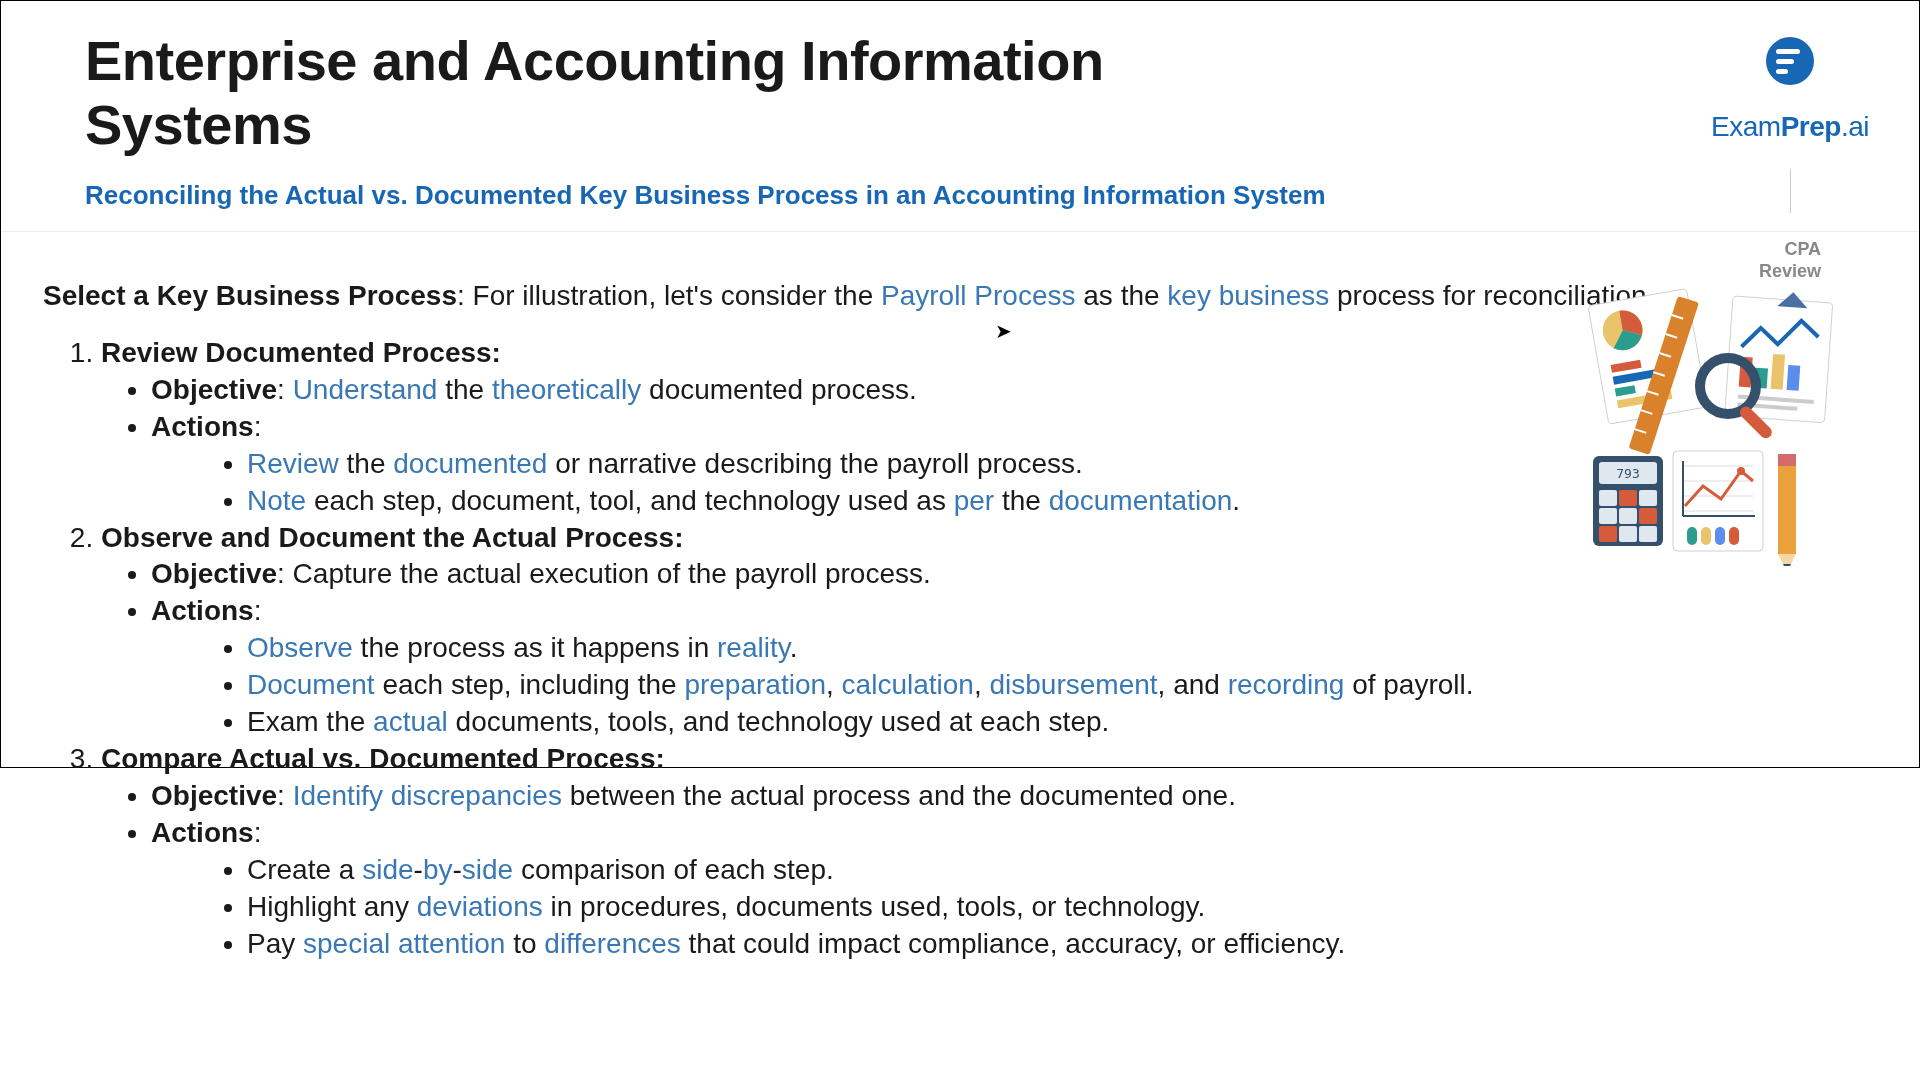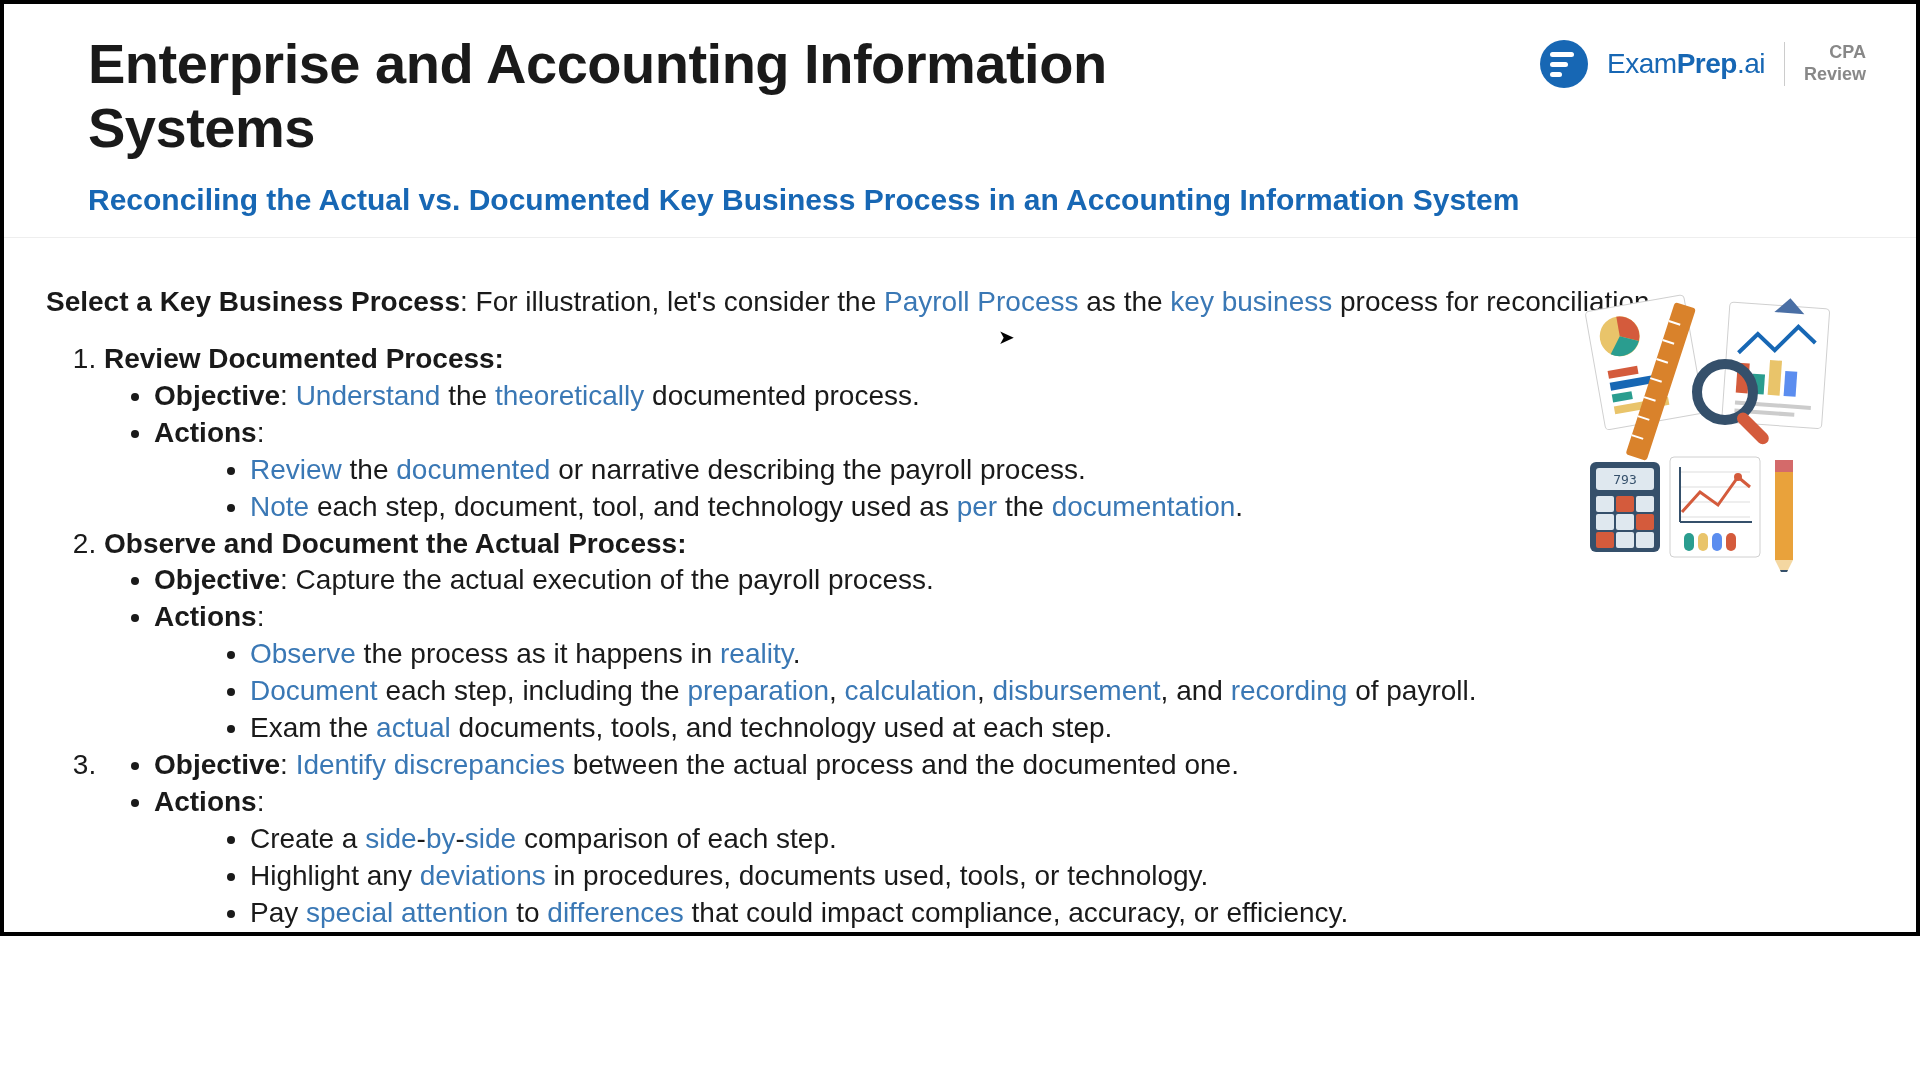--- a/index.html
+++ b/index.html
@@ -1,21 +1,21 @@
 <!DOCTYPE html>
 <html><head>
 <meta charset="utf-8">
 <style>
   * { box-sizing: border-box; margin: 0; padding: 0; }
   html, body { width: 1920px; height: 1080px; font-family: Arial, Helvetica, sans-serif; color: #1a1a1a; background: #fff; }
-  .page { width: 1920px; height: 936px; position: relative; border: 4px solid #000000; }
+  .page { width: 1920px; height: 768px; position: relative; border: 1px solid #000000; }
   .header { position: relative; padding: 28px 60px 20px 84px; border-bottom: 1px solid #eee; }
   h1 { font-size: 56px; font-weight: 800; line-height: 1.15; letter-spacing: -0.5px; max-width: 1200px; }
-  h2.subtitle { margin-top: 22px; font-size: 30px; font-weight: 800; color: #1767b4; }
-  .logo-block { position: absolute; top: 36px; right: 50px; display: flex; align-items: center; gap: 19px; }
+  h2.subtitle { margin-top: 22px; font-size: 26px; font-weight: 800; color: #1767b4; }
+  .logo-block { position: absolute; top: 36px; right: 50px; display: flex; align-items: center; gap: 26px; flex-direction: column; }
   .logo-mark { width: 48px; height: 48px; border-radius: 50%; background: #1767b4; display: flex; flex-direction: column; justify-content: center; align-items: center; gap: 5px; padding-left: 10px; align-items: flex-start; }
   .logo-mark .bar { height: 5px; background: #fff; border-radius: 3px; }
   .logo-mark .bar.b1 { width: 24px; }
   .logo-mark .bar.b2 { width: 18px; }
   .logo-mark .bar.b3 { width: 12px; }
   .logo-text { font-size: 28px; font-weight: 400; color: #1767b4; letter-spacing: -0.5px; }
   .logo-text b { font-weight: 800; }
   .logo-divider { width: 1px; height: 44px; background: #ccc; }
   .logo-sub { font-size: 18px; line-height: 1.2; color: #888; font-weight: 600; text-align: right; }
   .content { position: relative; padding: 46px 60px 0 42px; font-size: 28px; line-height: 1.32; }
@@ -99,20 +99,21 @@
               </li>
               <li>
                 <span>Exam the </span><span class="hl">actual</span><span> documents, tools, and technology used at each step.</span>
               </li>
             </ul>
           </li>
         </ul>
       </li>
 
       <li>
+        <span class="li-title">Compare Actual vs. Documented Process:</span>
         <ul class="sub">
           <li>
             <span class="label">Objective</span><span>: </span><span class="hl">Identify discrepancies</span><span> between the actual process and the documented one.</span>
           </li>
           <li>
             <span class="label">Actions</span>:
             <ul class="sub2">
               <li>
                 <span>Create a </span><span class="hl">side</span><span>-</span><span class="hl">by</span><span>-</span><span class="hl">side</span><span> comparison of each step.</span>
               </li>

